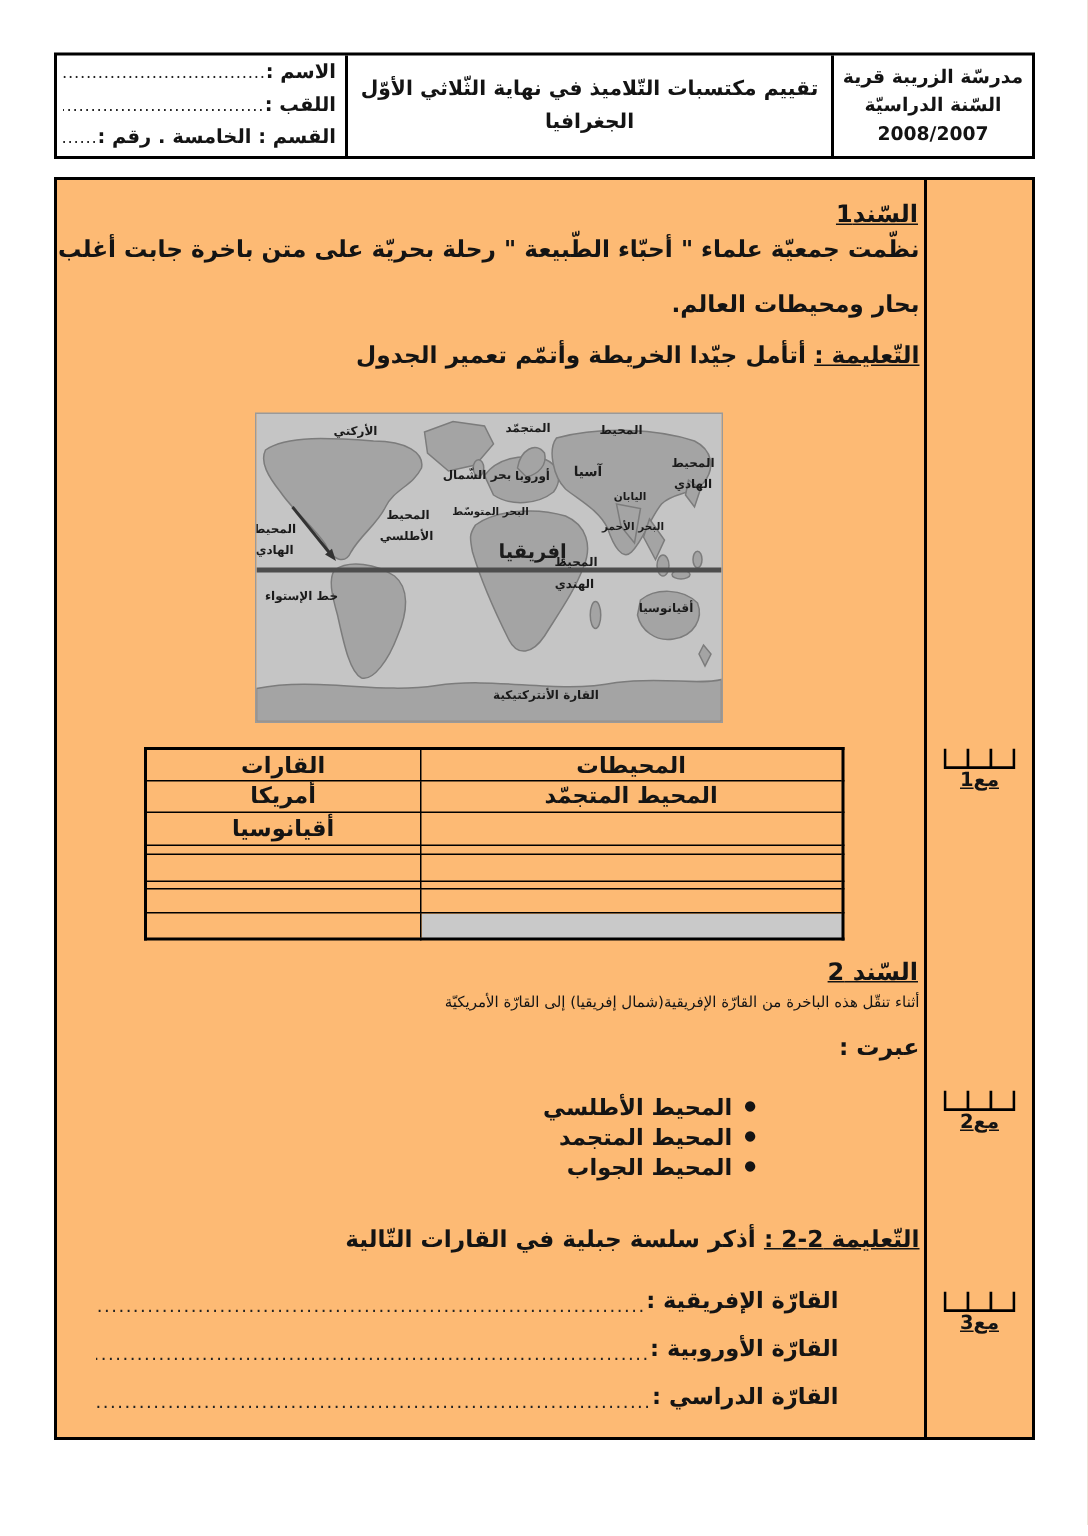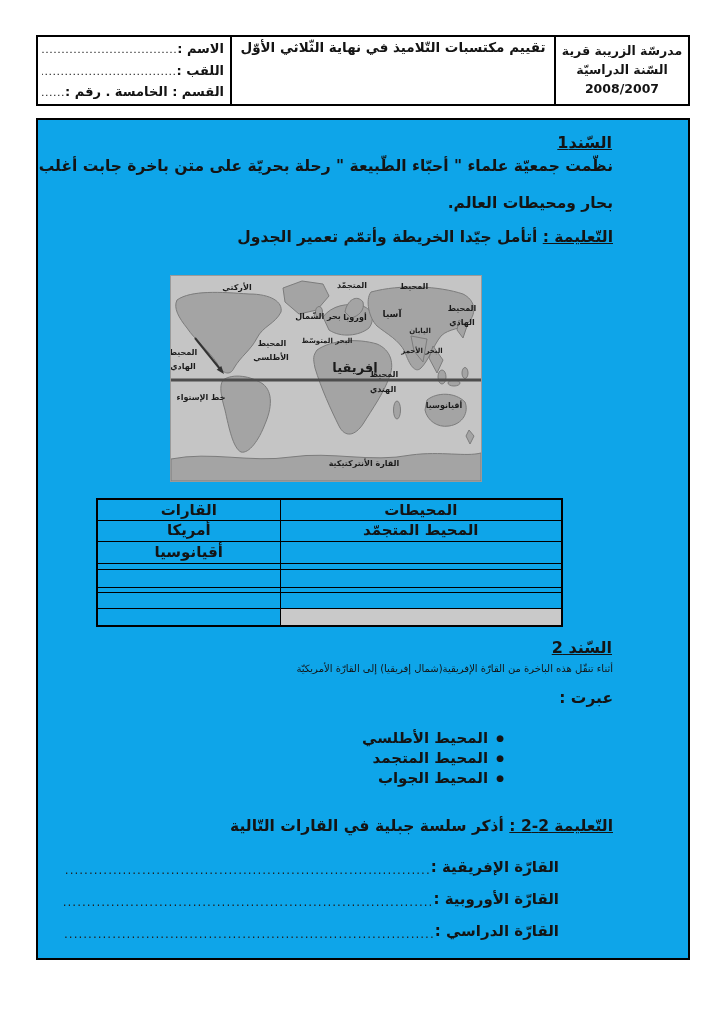--- a/index.html
+++ b/index.html
@@ -16,35 +16,35 @@
     border:2.5px solid #000; box-sizing:border-box; display:flex; direction:rtl;
     background:#fff;
   }
   .hcell{box-sizing:border-box; overflow:hidden;}
   .cell-school{
     width:132px; display:flex; flex-direction:column; justify-content:center;
     text-align:center; font-weight:bold; font-size:12.5px; line-height:1.5;
   }
   .cell-title{
     width:326px; border-left:2px solid #000; border-right:2px solid #000;
-    display:flex; flex-direction:row; justify-content:center; text-align:center;
+    display:flex; flex-direction:column; justify-content:center; text-align:center;
     font-weight:bold; font-size:13.5px; line-height:1.6; padding:0 6px;
   }
   .cell-student{
     flex:1; font-weight:bold; font-size:13px; padding:4px 6px 5px 4px;
     display:flex; flex-direction:column; justify-content:space-between;
   }
   .leader-row{display:flex; direction:rtl; align-items:baseline; white-space:nowrap; overflow:hidden;}
   .leader-row .lbl{flex:0 0 auto;}
   .leader-dots{flex:1 1 0; overflow:hidden; font-size:11px; font-weight:normal; letter-spacing:0.5px; color:#222;}
 
   
   .main-box{
     position:absolute; top:118px; left:36px; width:654px; height:842px;
-    border:2.5px solid #000; box-sizing:border-box; background:#0ea5e9;
+    border:2.5px solid #000; box-sizing:border-box; background:#fdba74;
   }
   .margin-col{
     position:absolute; top:0; right:0; width:72px; height:100%;
     border-left:2px solid #000; box-sizing:border-box;
   }
   .mark{position:absolute; left:9px; width:52px; text-align:center;}
   .mark:nth-child(1){top:379px;}
   .mark:nth-child(2){top:607px;}
   .mark:nth-child(3){top:741px;}
   .mark svg{display:block; margin:0 auto;}
@@ -99,20 +99,21 @@
 <div class="page">
 
   <div class="header">
     <div class="hcell cell-school">
       <div>مدرسّة الزريبة قرية</div>
       <div>السّنة الدراسيّة</div>
       <div>2008/2007</div>
     </div>
     <div class="hcell cell-title">
       <div>تقييم مكتسبات التّلاميذ في نهاية الثّلاثي الأوّل</div>
+      <div>الجغرافيا</div>
     </div>
     <div class="hcell cell-student">
       <div class="leader-row">
         <span class="lbl">الاسم :</span>
         <span class="leader-dots">....................................................................................................................................................</span>
       </div>
       <div class="leader-row">
         <span class="lbl">اللقب :</span>
         <span class="leader-dots">....................................................................................................................................................</span>
       </div>
@@ -261,15 +262,35 @@
             <span class="lbl">القارّة الأوروبية :</span>
             <span class="leader-dots">....................................................................................................................................................</span>
           </div>
           <div class="answer-row">
             <span class="lbl">القارّة الدراسي  :</span>
             <span class="leader-dots">....................................................................................................................................................</span>
           </div>
         </div>
     </div>
 
+    <div class="margin-col">
+        <div class="mark">
+          <svg width="48" height="14" viewBox="0 0 48 14">
+            <path d="M1,0 L1,12.8 L47,12.8 L47,0 M16.3,0 L16.3,12.8 M31.6,0 L31.6,12.8" fill="none" stroke="#000" stroke-width="1.8"></path>
+          </svg>
+          <div class="mark-label">مع1</div>
+        </div>
+        <div class="mark">
+          <svg width="48" height="14" viewBox="0 0 48 14">
+            <path d="M1,0 L1,12.8 L47,12.8 L47,0 M16.3,0 L16.3,12.8 M31.6,0 L31.6,12.8" fill="none" stroke="#000" stroke-width="1.8"></path>
+          </svg>
+          <div class="mark-label">مع2</div>
+        </div>
+        <div class="mark">
+          <svg width="48" height="14" viewBox="0 0 48 14">
+            <path d="M1,0 L1,12.8 L47,12.8 L47,0 M16.3,0 L16.3,12.8 M31.6,0 L31.6,12.8" fill="none" stroke="#000" stroke-width="1.8"></path>
+          </svg>
+          <div class="mark-label">مع3</div>
+        </div>
+      </div>
   </div>
 
 </div>
 
 </body></html>

